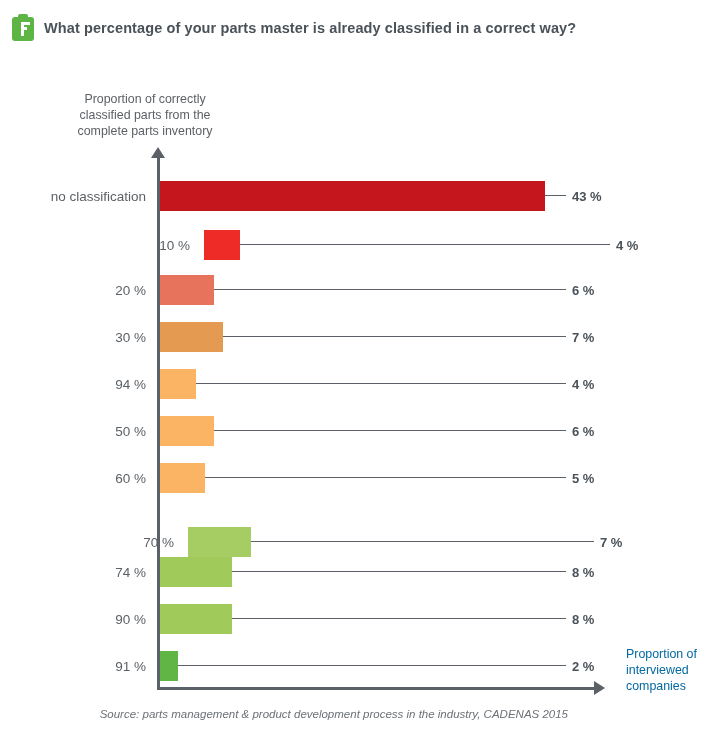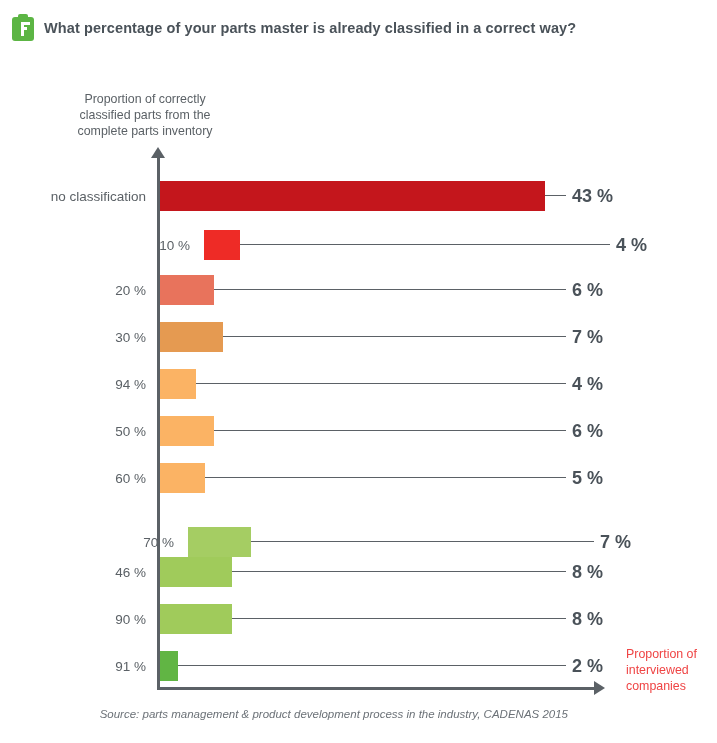--- a/index.html
+++ b/index.html
@@ -94,21 +94,21 @@
     color: #5b6166;
   }
 
   .x-axis-title {
     position: absolute;
     left: 626px;
     top: 590px;
     width: 90px;
     font-size: 12.4px;
     line-height: 16px;
-    color: #ef4444;
+    color: #0369a1;
   }
 
   
   .y-axis-line {
     position: absolute;
     left: 157px;
     top: 100px;
     width: 3px;
     height: 534px;
     background: #5b6166;
@@ -178,21 +178,21 @@
     height: 1px;
     background: #5b6166;
   }
   .row-value {
     position: absolute;
     left: 572px;
     top: 0;
     height: 36px;
     display: flex;
     align-items: center;
-    font-size: 18px;
+    font-size: 13px;
     font-weight: bold;
     color: #4a5259;
     white-space: nowrap;
   }
 
   .source {
     position: absolute;
     left: 0;
     top: 652px;
     width: 628px;
@@ -271,21 +271,21 @@
         <div class="row-bar" style="width: 45px; background: rgb(251, 179, 100);"></div>
         <div class="row-value">5 %</div>
       </div>
       <div class="row" style="top: 468px; margin-left: 28px;">
         <div class="row-label">70 %</div>
         <div class="row-leader" style="left: 160px; width: 406px;"></div>
         <div class="row-bar" style="width: 63px; background: rgb(165, 205, 99);"></div>
         <div class="row-value">7 %</div>
       </div>
       <div class="row" style="top: 498px;">
-        <div class="row-label">46 %</div>
+        <div class="row-label">74 %</div>
         <div class="row-leader" style="left: 160px; width: 406px;"></div>
         <div class="row-bar" style="width: 72px; background: rgb(160, 203, 91);"></div>
         <div class="row-value">8 %</div>
       </div>
       <div class="row" style="top: 545px;">
         <div class="row-label">90 %</div>
         <div class="row-leader" style="left: 160px; width: 406px;"></div>
         <div class="row-bar" style="width: 72px; background: rgb(160, 203, 91);"></div>
         <div class="row-value">8 %</div>
       </div>

